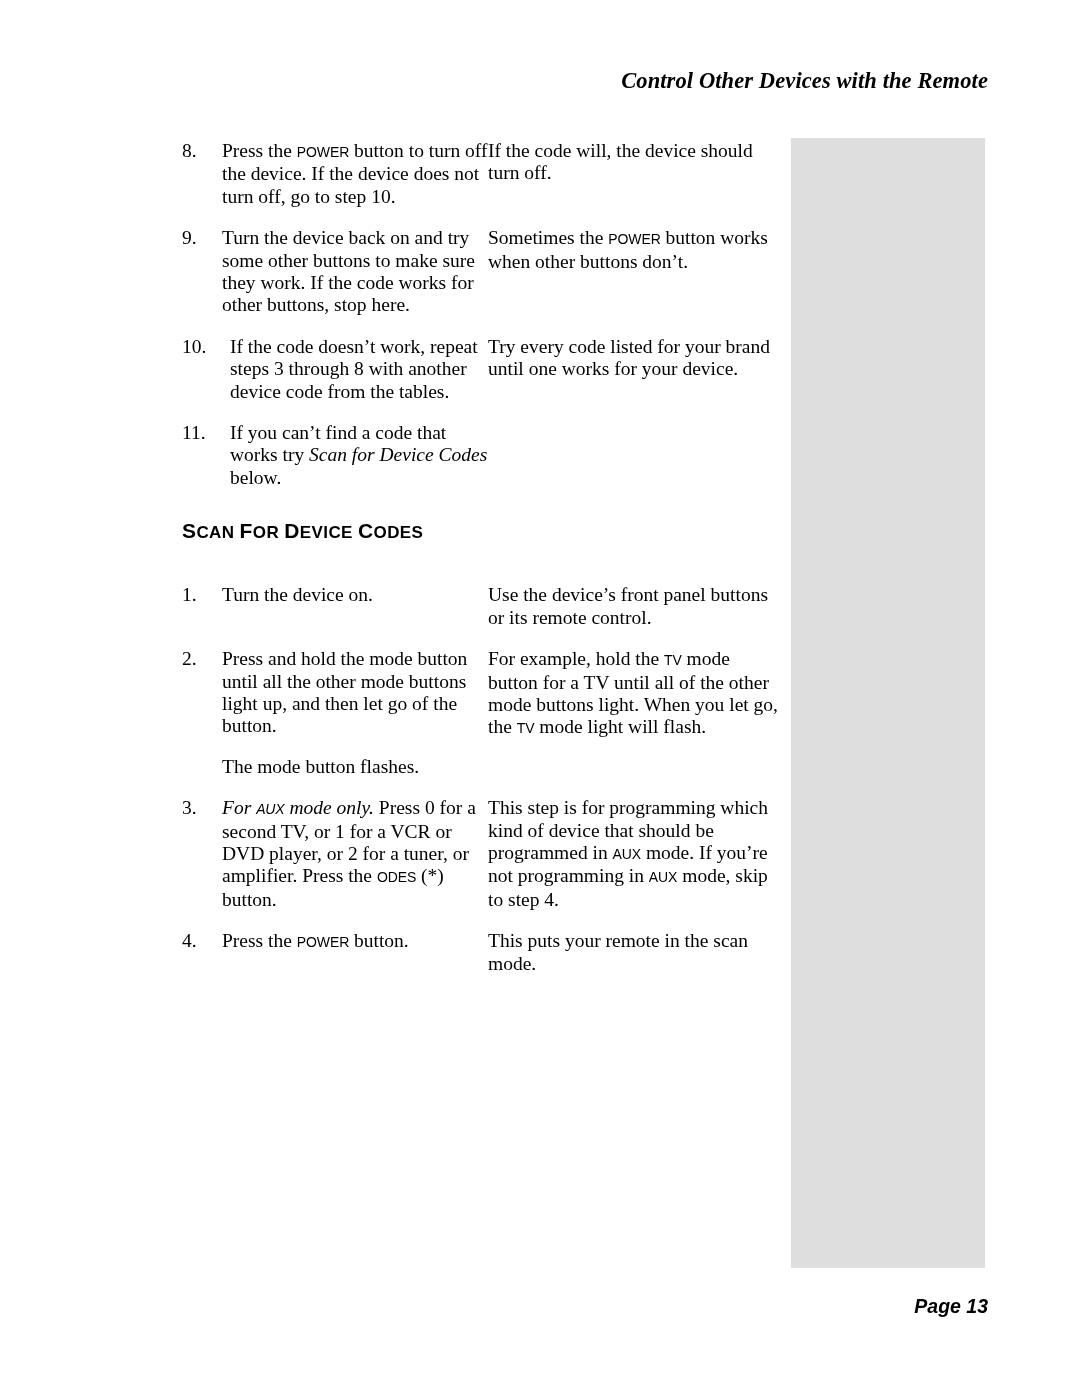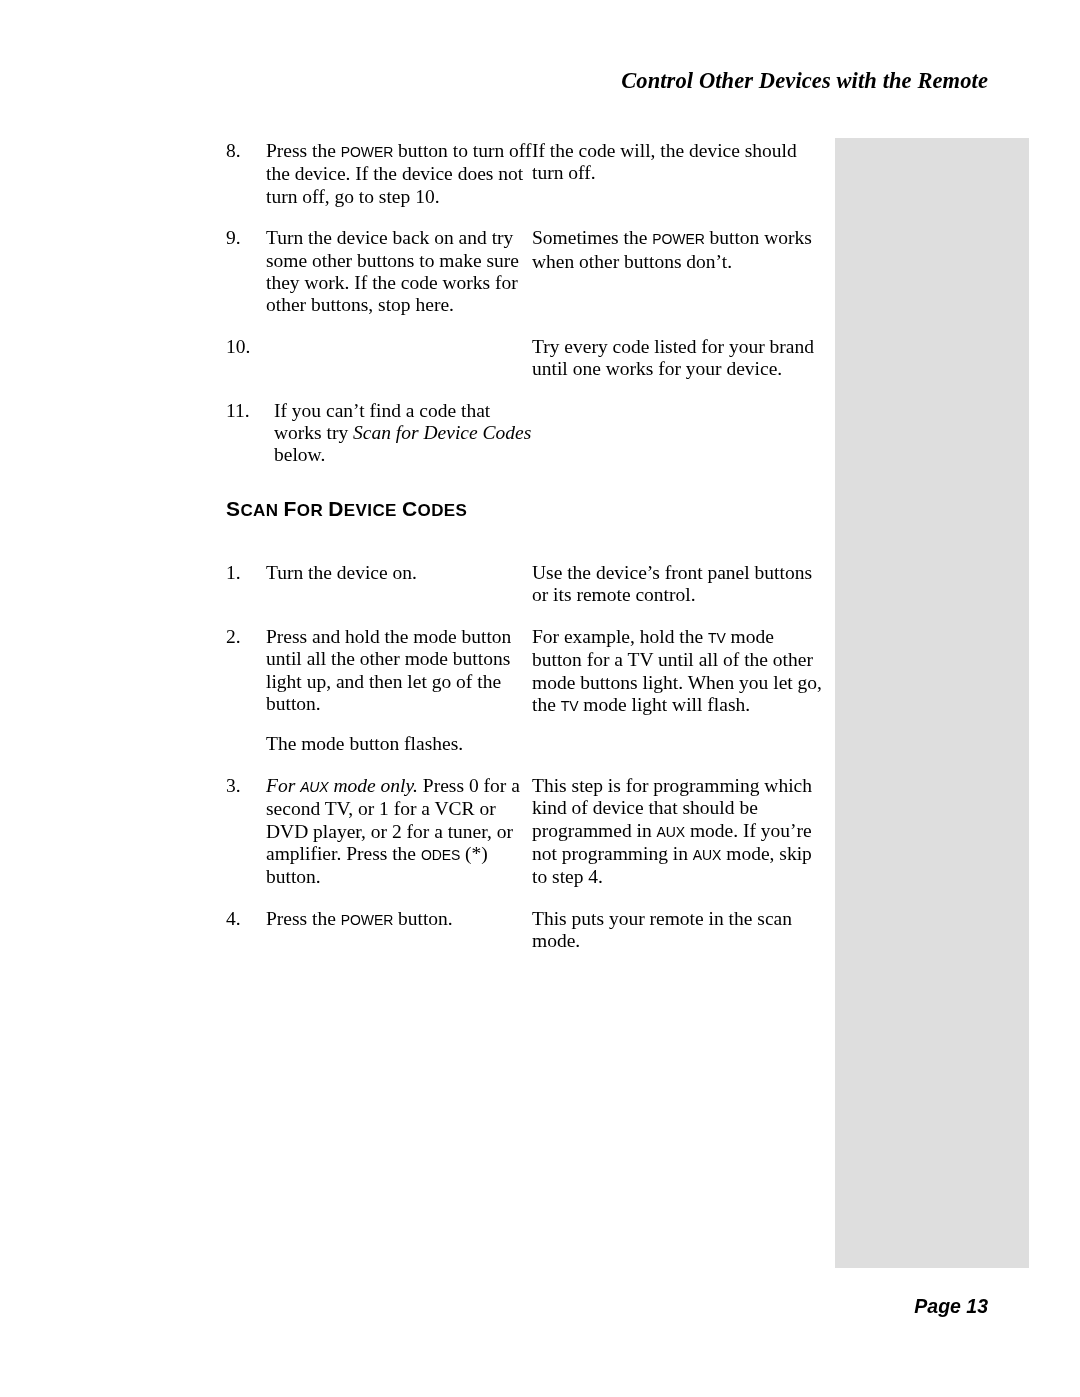--- a/index.html
+++ b/index.html
@@ -14,21 +14,20 @@
     position: relative;
     overflow: hidden;
     font-family: "Liberation Serif", "DejaVu Serif", serif;
     color: #000000;
     -webkit-font-smoothing: antialiased;
   }
 
   .page {
     position: absolute;
     inset: 0;
-    margin-left: 44px;
   }
 
   
   .running-header {
     position: absolute;
     top: 68px;
     left: 0;
     right: 92px;
     text-align: right;
     font-family: "Liberation Serif", "DejaVu Serif", serif;
@@ -192,20 +191,21 @@
           <div class="col-right">
             <div class="txt"><span>Sometimes the </span><span class="key">POWER</span><span> button works when other buttons don’t.</span></div>
           </div>
         </div>
       </div>
 
       <div class="step">
         <div class="step-cols">
           <div class="col-left wide-num">
             <span class="num">10.</span>
+            <div class="txt">If the code doesn’t work, repeat steps 3 through 8 with another device code from the tables.</div>
           </div>
           <div class="col-right">
             <div class="txt">Try every code listed for your brand until one works for your device.</div>
           </div>
         </div>
       </div>
 
       <div class="step">
         <div class="step-cols">
           <div class="col-left wide-num">

